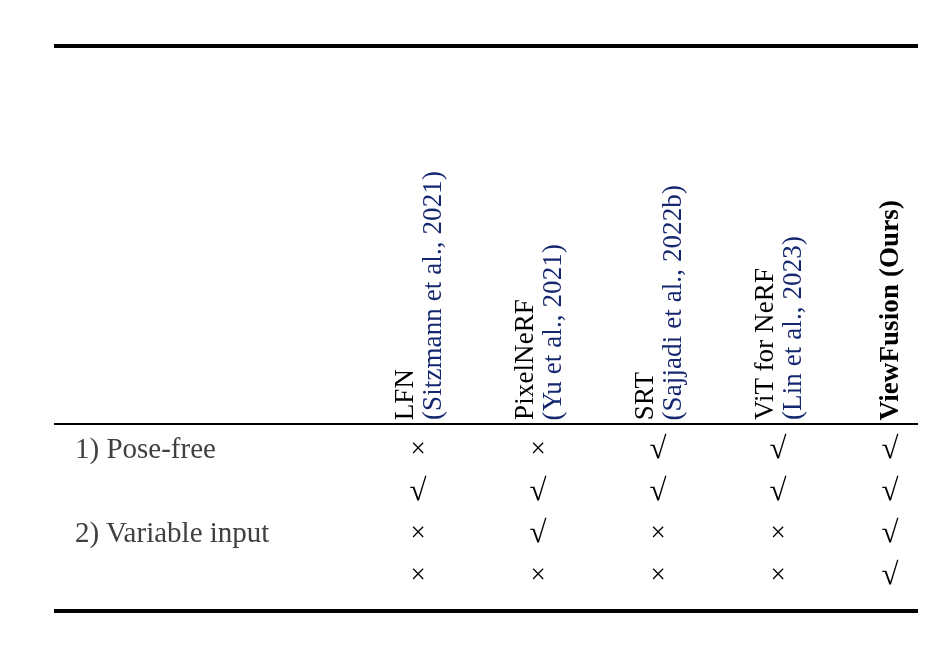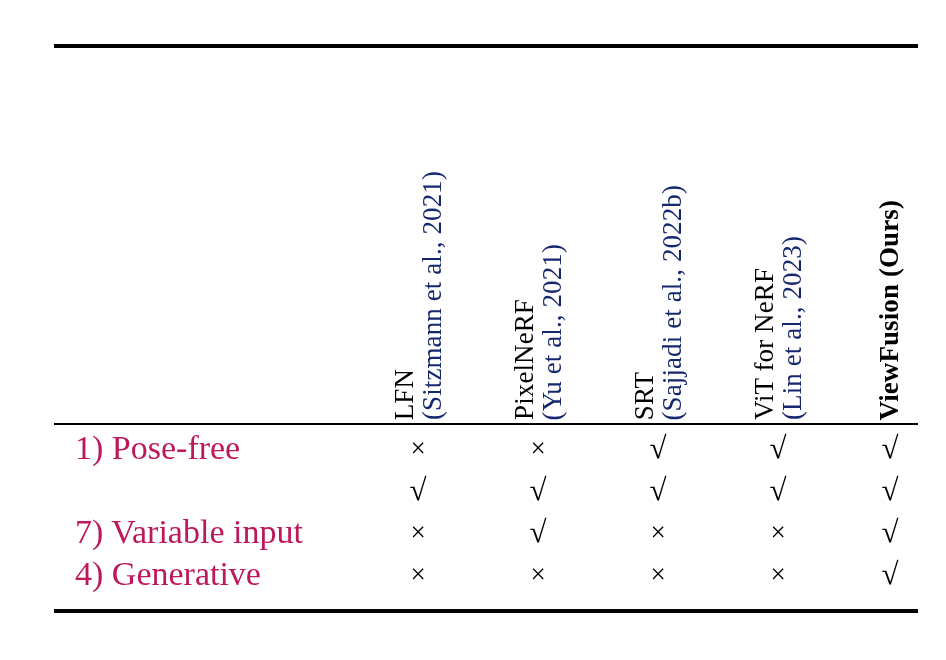--- a/index.html
+++ b/index.html
@@ -82,23 +82,23 @@
   .row {
     position: relative;
     height: 42px;
   }
   .row-label {
     position: absolute;
     left: 75px;
     top: 0;
     height: 42px;
     line-height: 42px;
-    font-size: 34px;
+    font-size: 29px;
     white-space: nowrap;
-    color: #be185d;
+    color: #404040;
     text-align: right;
   }
   .cell {
     position: absolute;
     top: 0;
     width: 60px;
     height: 42px;
     line-height: 42px;
     text-align: center;
     font-size: 30px;
@@ -154,29 +154,28 @@
         <div class="cell mark-check" style="left: 860px;">√</div>
       </div>
       <div class="row">
         <div class="cell mark-check" style="left: 388px;">√</div>
         <div class="cell mark-check" style="left: 508px;">√</div>
         <div class="cell mark-check" style="left: 628px;">√</div>
         <div class="cell mark-check" style="left: 748px;">√</div>
         <div class="cell mark-check" style="left: 860px;">√</div>
       </div>
       <div class="row">
-        <div class="row-label">7) Variable input</div>
+        <div class="row-label">2) Variable input</div>
         <div class="cell mark-cross" style="left: 388px;">×</div>
         <div class="cell mark-check" style="left: 508px;">√</div>
         <div class="cell mark-cross" style="left: 628px;">×</div>
         <div class="cell mark-cross" style="left: 748px;">×</div>
         <div class="cell mark-check" style="left: 860px;">√</div>
       </div>
       <div class="row">
-        <div class="row-label">4) Generative</div>
         <div class="cell mark-cross" style="left: 388px;">×</div>
         <div class="cell mark-cross" style="left: 508px;">×</div>
         <div class="cell mark-cross" style="left: 628px;">×</div>
         <div class="cell mark-cross" style="left: 748px;">×</div>
         <div class="cell mark-check" style="left: 860px;">√</div>
       </div>
     </div>
 
 </div>
 

